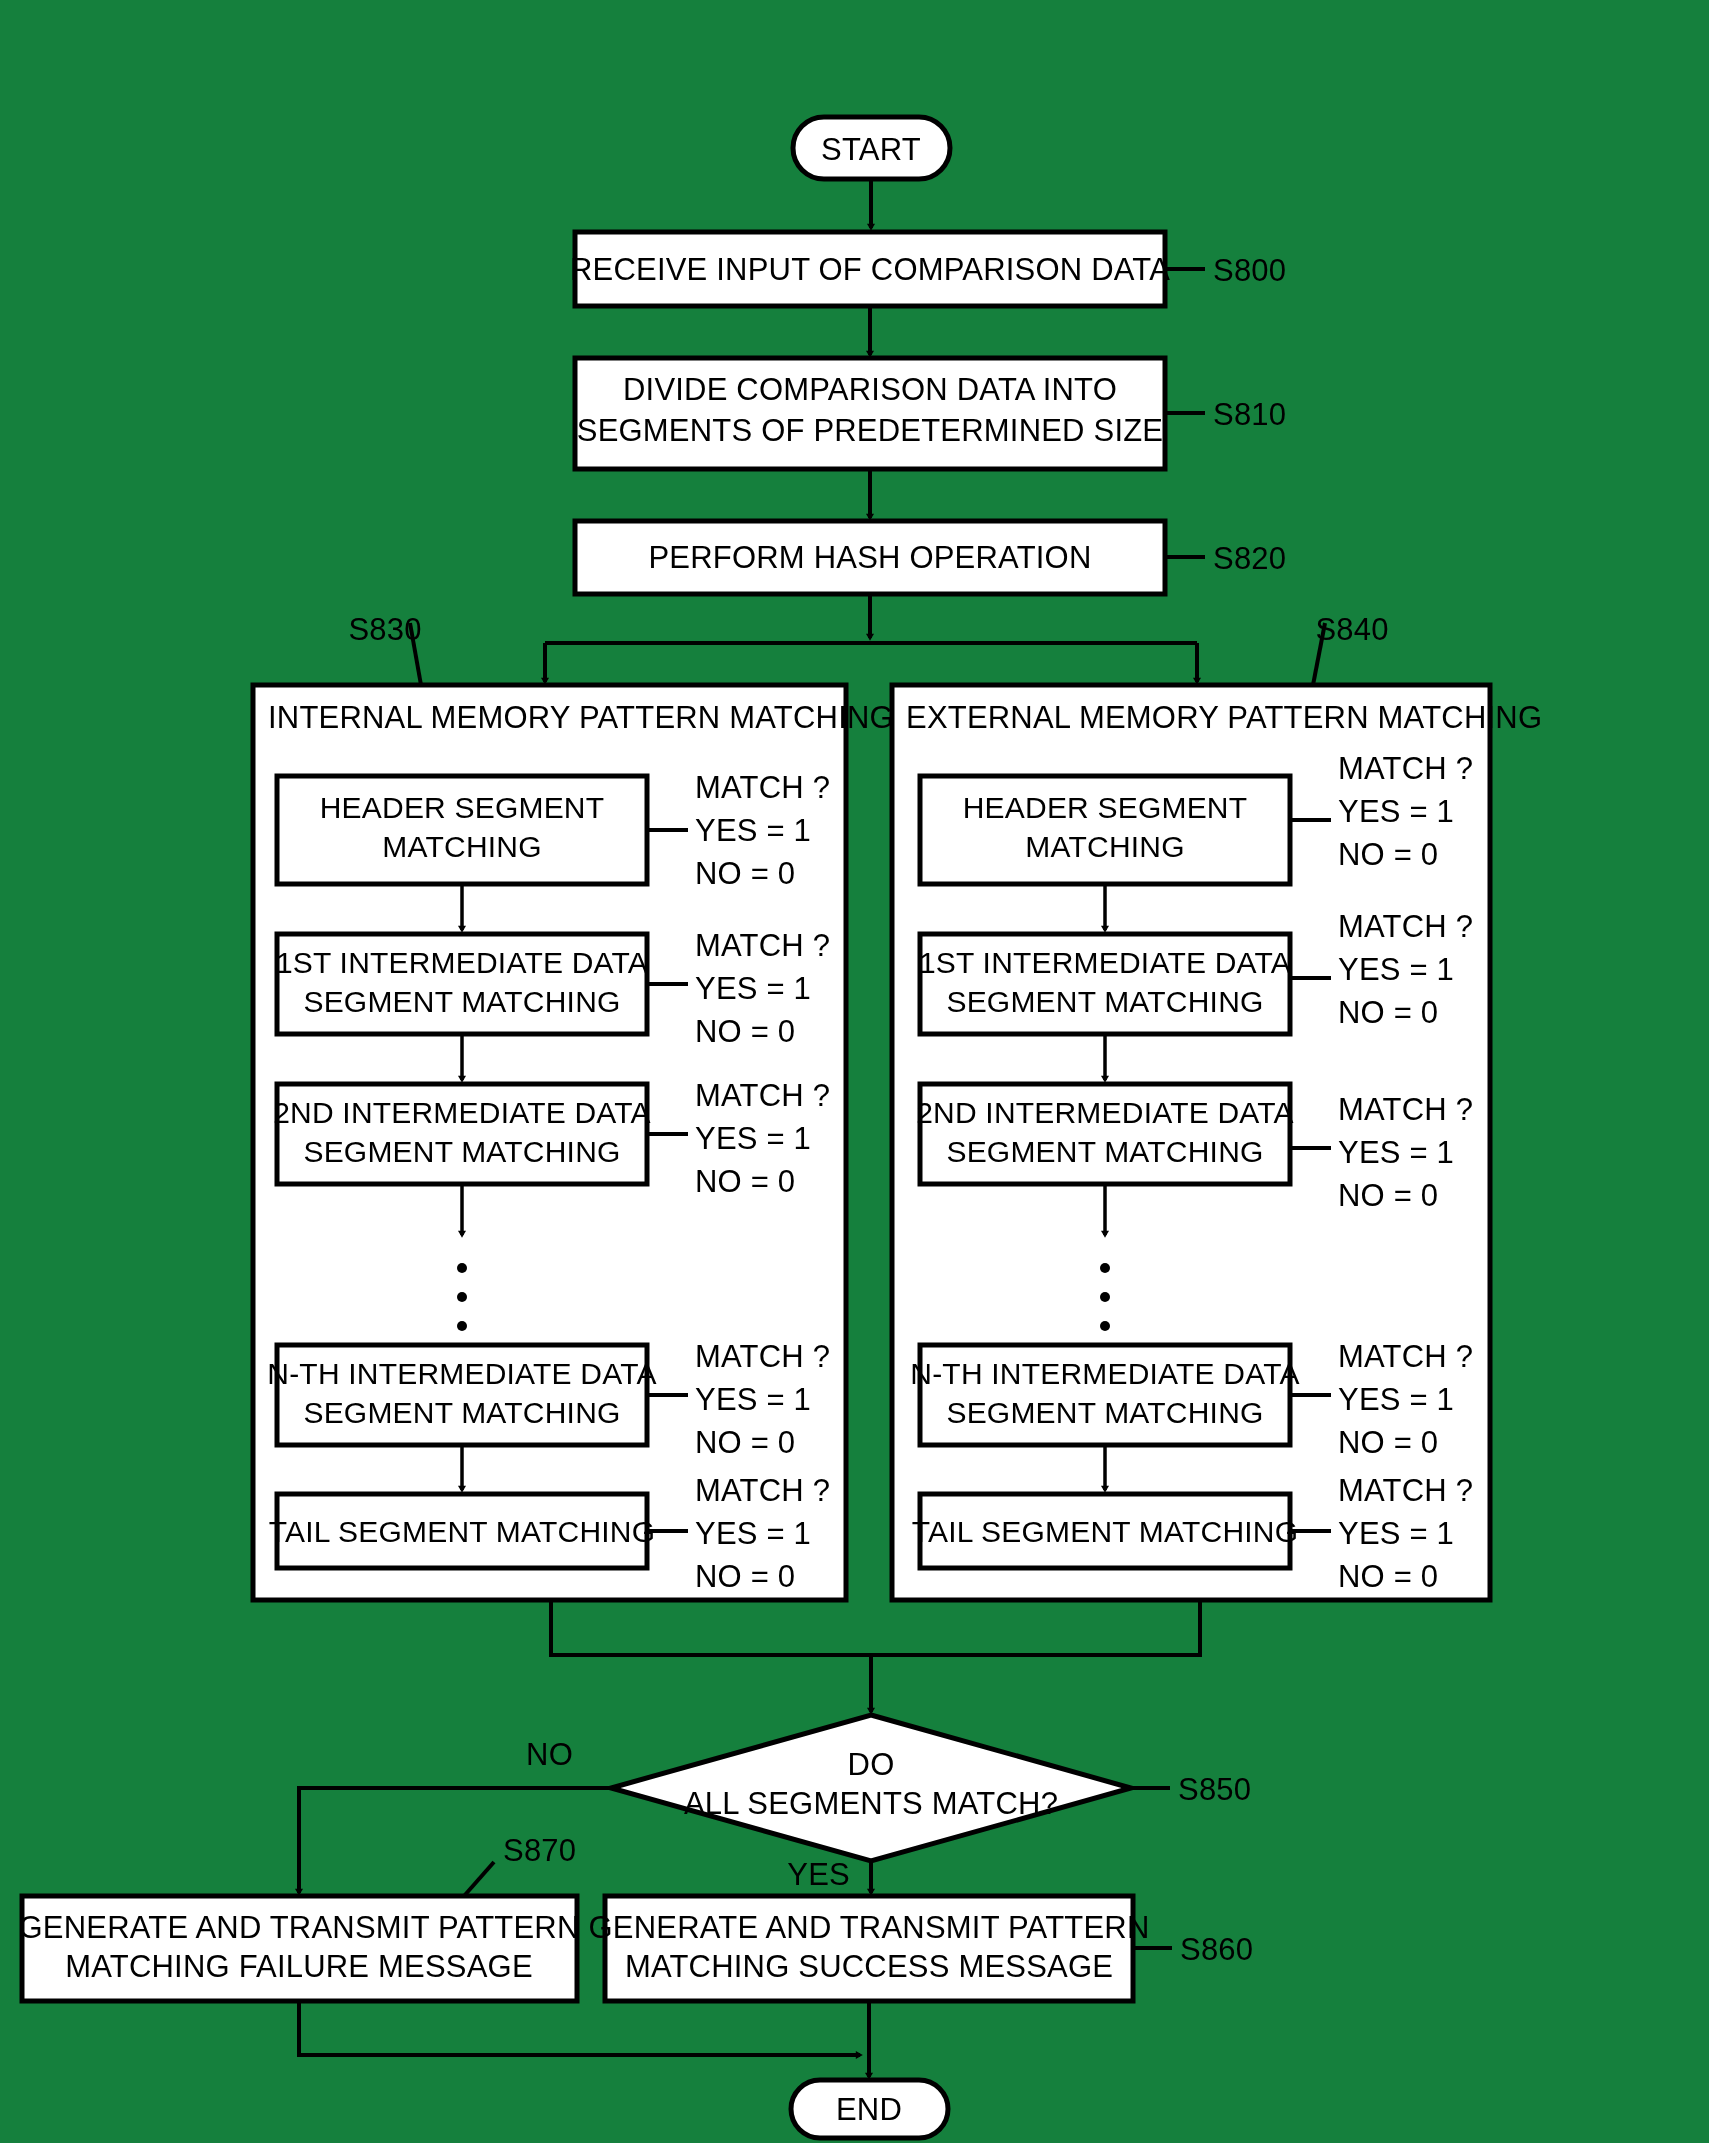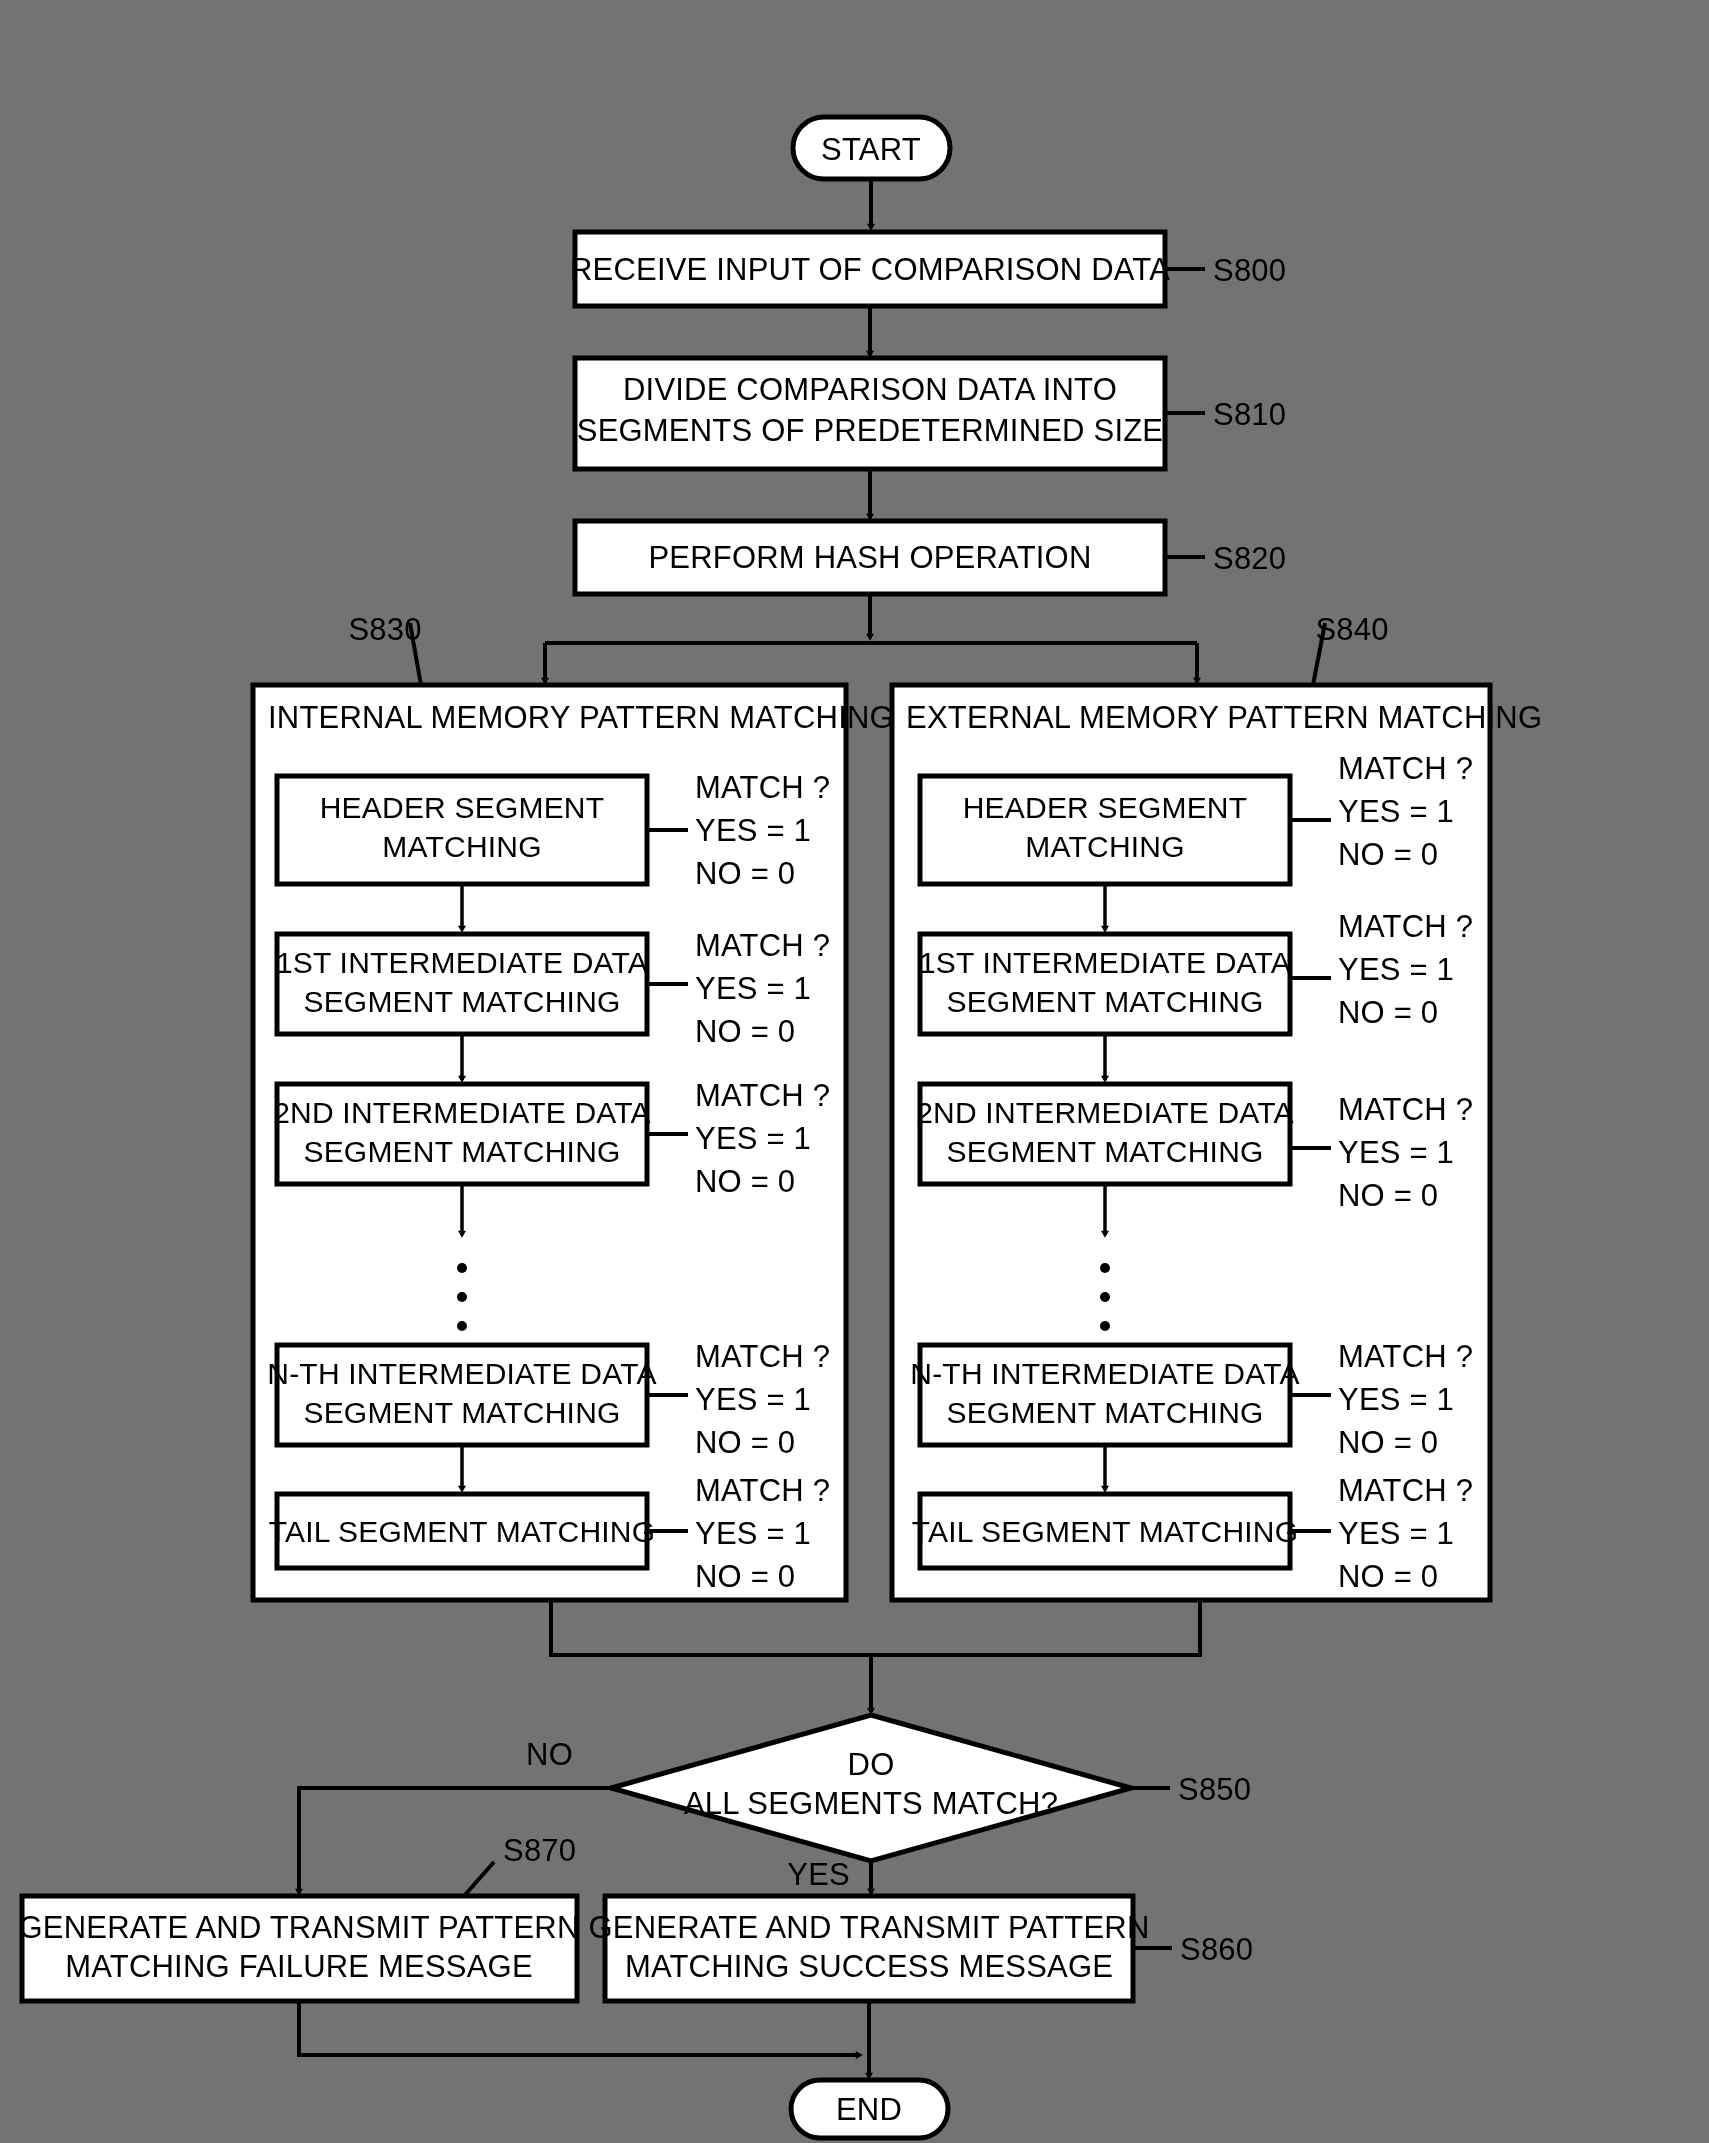--- a/index.html
+++ b/index.html
@@ -7,21 +7,21 @@
     padding: 0;
     background: #ffffff;
   }
   body {
     font-family: "Liberation Sans", sans-serif;
   }
   #sheet {
     position: relative;
     width: 1709px;
     height: 2143px;
-    background: #737373;
+    background: #15803d;
     overflow: hidden;
   }
   svg.diagram {
     position: absolute;
     top: 0;
     left: 0;
     width: 1709px;
     height: 2143px;
   }
   .shape-stroke {

